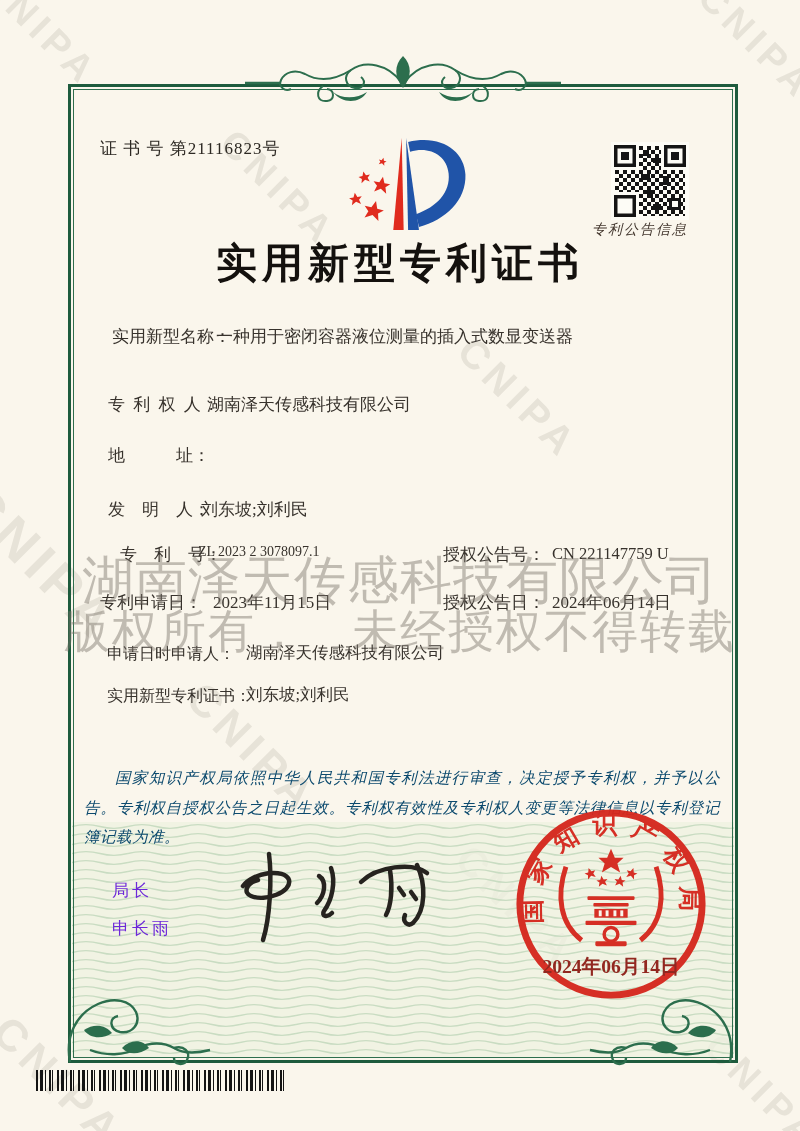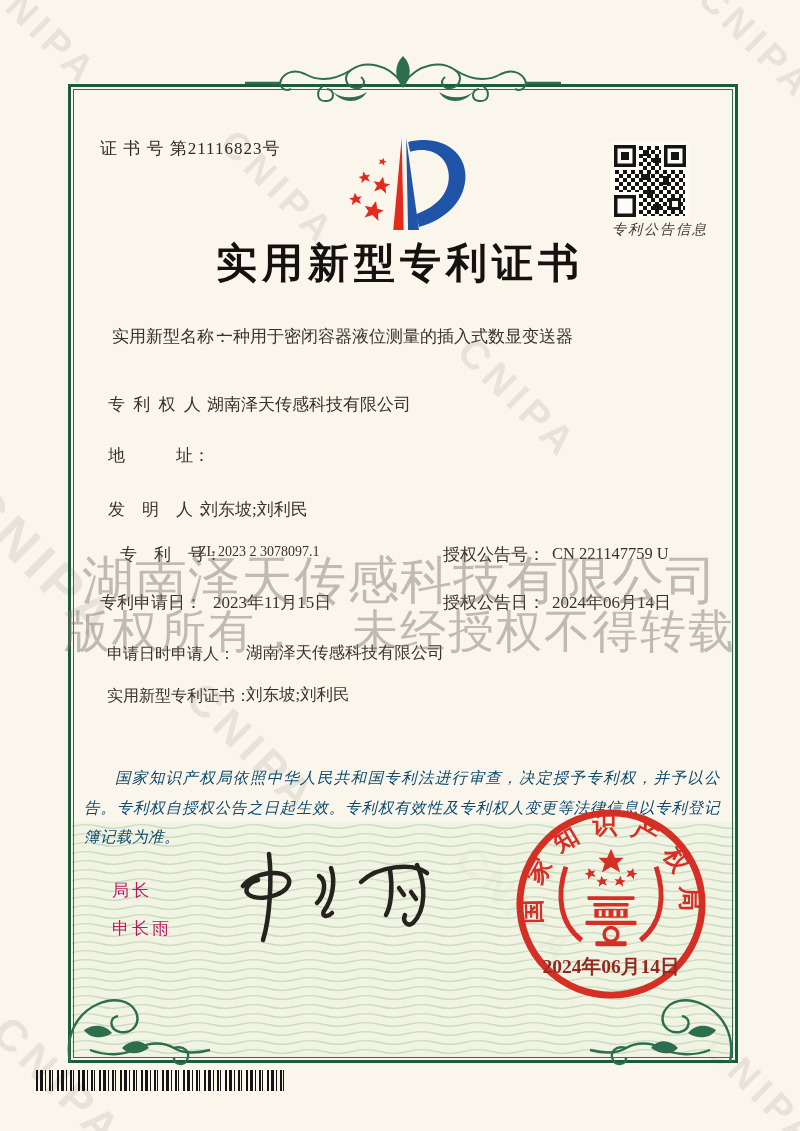--- a/index.html
+++ b/index.html
@@ -16,31 +16,31 @@
   .frame{position:absolute;z-index:2;left:68px;top:84px;width:664px;height:973px;border:3px solid #1d5b3d;}
   .frame-inner{position:absolute;inset:2px;border:1px solid #2e6e4e;}
   .flourish{position:absolute;z-index:3;pointer-events:none;}
   
   .waves{position:absolute;z-index:2;left:72px;top:822px;}
   
   .content{position:absolute;inset:0;z-index:4;}
   .cert-no{position:absolute;left:100px;top:137px;font-size:17px;letter-spacing:1px;color:#2d2923;}
   .logo{position:absolute;left:332px;top:131px;}
   .qr{position:absolute;left:611px;top:142px;}
-  .qr-caption{position:absolute;left:592px;top:221px;width:116px;text-align:right;
+  .qr-caption{position:absolute;left:592px;top:221px;width:116px;text-align:left;
               font-size:14px;font-style:italic;letter-spacing:2px;color:#43372e;}
   .title{position:absolute;left:0;top:236px;width:800px;text-align:center;
          font-size:41px;font-weight:700;letter-spacing:5px;color:#14110e;}
   .f{position:absolute;font-size:17px;color:#37322c;white-space:nowrap;}
   .f-wrap{white-space:normal;line-height:28px;}
   .small-lbl{font-size:16px;}
   .legal{position:absolute;left:84px;top:763px;width:636px;font-size:15.5px;line-height:29.5px;
          font-style:italic;text-indent:2em;text-align:justify;color:#0c4a6e;letter-spacing:0.5px;}
   .signer{position:absolute;font-family:Liberation Sans, sans-serif;
-          font-size:17px;font-weight:500;letter-spacing:3px;color:#be185d;}
+          font-size:17px;font-weight:500;letter-spacing:3px;color:#6d28d9;}
   .sig{position:absolute;left:208px;top:848px;}
   .seal{position:absolute;left:513px;top:806px;opacity:0.96;}
   .footer{position:absolute;left:0;top:1026px;width:800px;text-align:center;font-size:14.5px;color:#35312a;}
   .barcode{position:absolute;z-index:4;left:36px;top:1070px;width:252px;height:21px;
     background-image:repeating-linear-gradient(90deg,#141414 0 2px,transparent 2px 4px,
       #141414 4px 7px,transparent 7px 9px,#141414 9px 10px,transparent 10px 13px,
       #141414 13px 15px,transparent 15px 16px,#141414 16px 17px,transparent 17px 21px);}
 </style>
 </head>
 <body>

